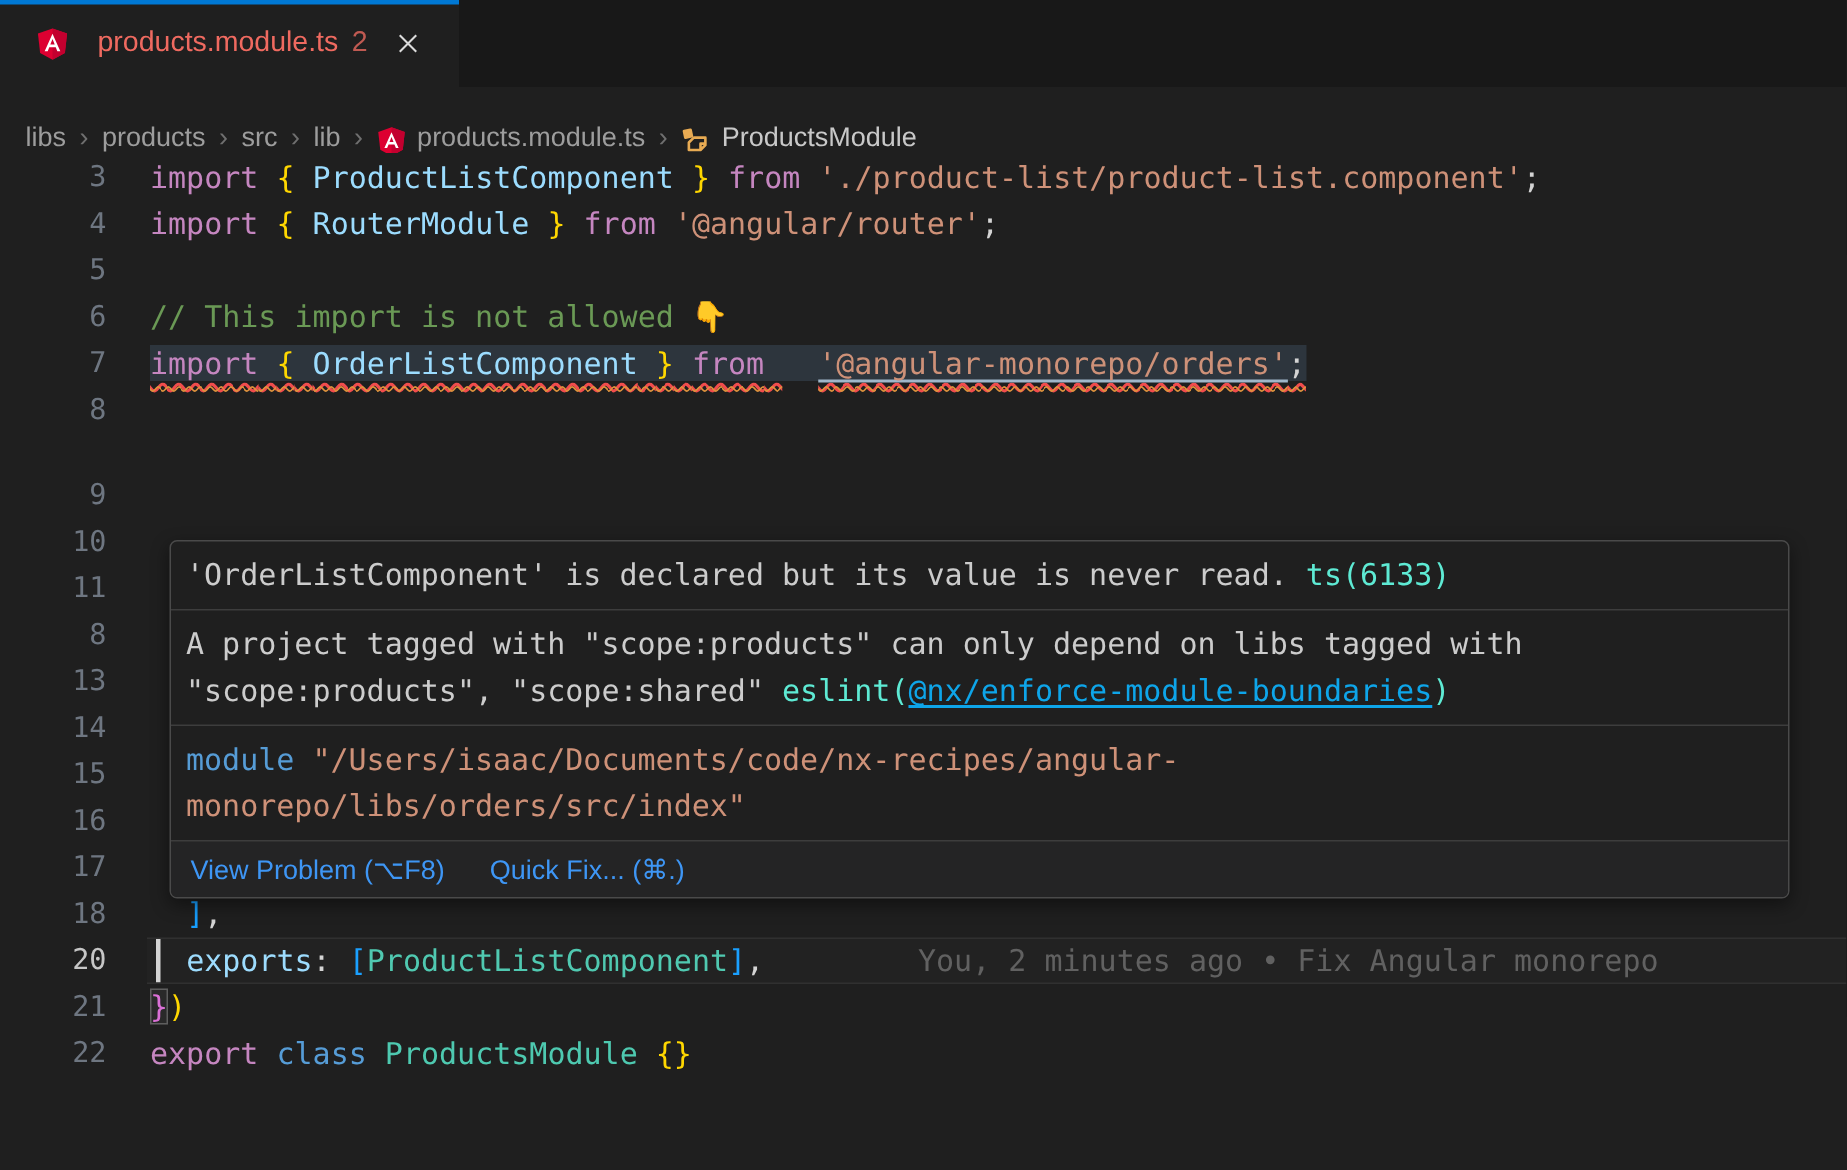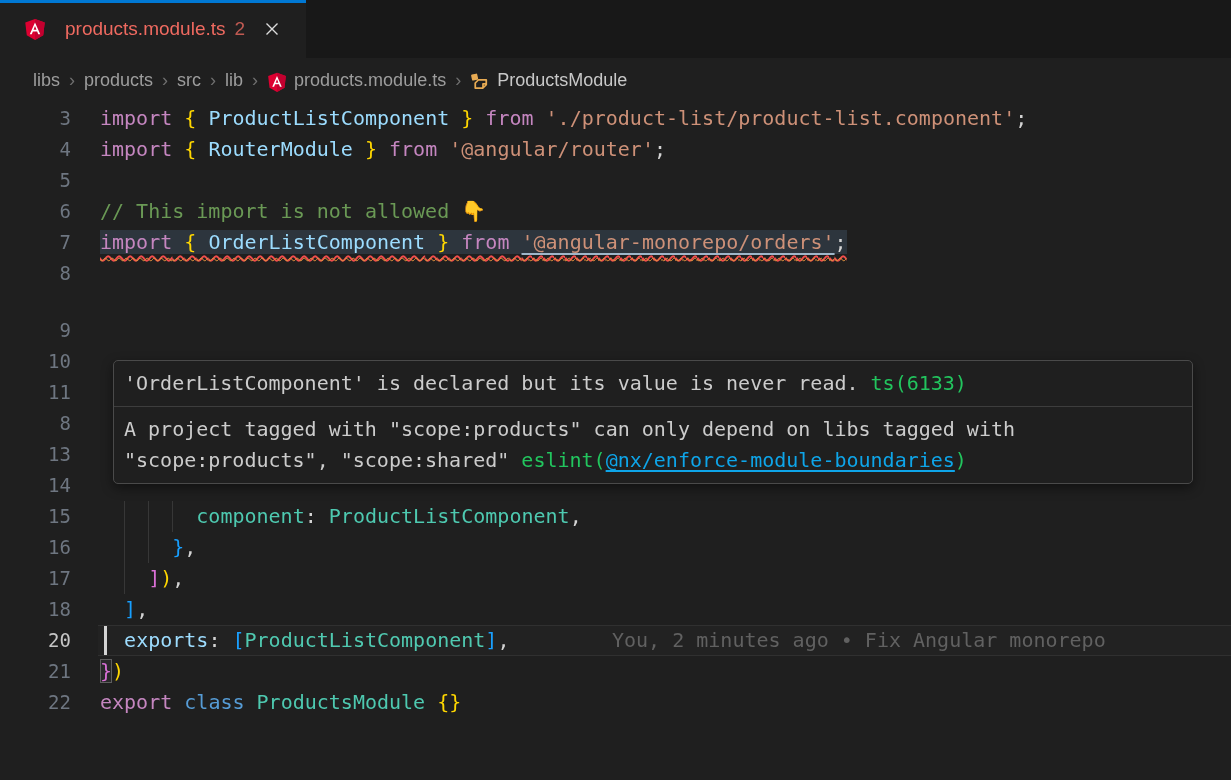--- a/index.html
+++ b/index.html
@@ -12,21 +12,21 @@
   .tab { position:relative; width:306px; height:58px; background:#1f1f1f;
          display:flex; align-items:center; padding:0 12px 0 24px; cursor:pointer; }
   .tab::before { content:""; position:absolute; top:0; left:0; right:0; height:3px; background:#0078d4; }
   .tab-label { font-size:19px; color:#ef6a60; margin-left:12px; white-space:pre; }
   .tab-badge { font-size:19px; color:#c05a52; margin-left:9px; }
   .tab-close { margin-left:14px; width:26px; height:26px; display:flex; align-items:center;
                justify-content:center; border-radius:4px; cursor:pointer; }
 
   
   .breadcrumbs { position:absolute; top:58px; left:0; right:0; height:44px; background:#1f1f1f;
-                 display:flex; align-items:center; padding-left:33px; font-size:18px; color:#9d9d9d; }
+                 display:flex; align-items:flex-end; padding-left:17px; font-size:18px; color:#9d9d9d; }
   .bc-item { white-space:pre; cursor:pointer; }
   .bc-item.last { color:#c8c8c8; }
   .bc-sep { color:#6f6f6f; margin:0 9px; font-size:18px; }
   .bc-ico { display:inline-flex; margin-right:7px; transform:translateY(2px); }
 
   
   .editor { position:absolute; top:102px; left:0; right:0; bottom:0; background:#1f1f1f;
             font-family:"DejaVu Sans Mono", monospace; font-size:20px; }
   #code-rows { position:absolute; top:1px; left:0; right:0; }
   .row { position:relative; height:31px; line-height:31px; white-space:pre; }
@@ -47,35 +47,35 @@
   .tk-kwb { color:#569CD6; }
   .tk-var { color:#9CDCFE; }
   .tk-type{ color:#4EC9B0; }
   .tk-str { color:#CE9178; }
   .tk-pun { color:#D4D4D4; }
   .tk-com { color:#6A9955; }
   .tk-bg  { color:#FFD700; }
   .tk-bm  { color:#DA70D6; }
   .tk-bb  { color:#179FFF; }
   .tk-emoji { color:#f5c542; }
-  .lnk { text-decoration:underline; text-decoration-color:#9fb6c9; text-underline-offset:4px; }
+  .lnk { text-decoration:underline; text-decoration-color:#9fb6c9; text-underline-offset:4px;margin-left:24px; }
   .match { outline:1px solid #5e5e5e; outline-offset:-1px; background:rgba(90,90,90,0.18); }
   .sq-red { text-decoration:underline wavy #f14c4c; text-decoration-thickness:1.5px;
             text-underline-offset:6px; background:rgba(95,130,170,0.22); }
   .sq-org { text-decoration:underline wavy #e0933c; text-decoration-thickness:1px;
             text-underline-offset:8px; }
 
   
   .hover { position:absolute; left:113px; top:258px; width:1080px; z-index:10;
            background:#1f1f1f; border:1px solid #4a4a4a; border-radius:5px; overflow:hidden;
            box-shadow:0 4px 12px rgba(0,0,0,0.45);
            font-family:"DejaVu Sans Mono", monospace; font-size:20px; color:#cccccc; }
   .hv-sec { padding:7px 10px; line-height:31px; white-space:pre; }
   .hv-sec + .hv-sec { border-top:1px solid #3d3d3d; }
-  .hv-dim { color:#22c55e; }
+  .hv-dim { color:#5eead4; }
   .hv-link { color:#0ea5e9; text-decoration:underline; text-underline-offset:3px; cursor:pointer;text-align:center; }
   .hv-actions { border-top:1px solid #3d3d3d; background:#242425; height:38px;
                 display:flex; align-items:center; gap:30px; padding:0 13px;
                 font-family:"Liberation Sans", sans-serif; font-size:18px; }
   .hv-action { color:#3e96f5; cursor:pointer; white-space:pre; }
 </style>
 </head>
 <body>
 
 <div class="app">
@@ -146,16 +146,21 @@
         <div class="row"><span class="ln">17</span><i class="guide" style="left: 124.1px;"></i><span class="code"><span class="tk-pun">    </span><span class="tk-bm">]</span><span class="tk-bg">)</span><span class="tk-pun">,</span></span></div>
         <div class="row"><span class="ln">18</span><span class="code"><span class="tk-pun">  </span><span class="tk-bb">]</span><span class="tk-pun">,</span></span></div>
         <div class="row current"><span class="ln ln-active">20</span><span class="cursor"></span><span class="code"><span class="tk-pun">  </span><span class="tk-var">exports</span><span class="tk-pun">:</span><span class="tk-pun"> </span><span class="tk-bb">[</span><span class="tk-type">ProductListComponent</span><span class="tk-bb">]</span><span class="tk-pun">,</span></span><span class="blame">You, 2 minutes ago • Fix Angular monorepo</span></div>
         <div class="row"><span class="ln">21</span><span class="code"><span class="tk-bm match">}</span><span class="tk-bg">)</span></span></div>
         <div class="row"><span class="ln">22</span><span class="code"><span class="tk-kw">export</span><span class="tk-pun"> </span><span class="tk-kwb">class</span><span class="tk-pun"> </span><span class="tk-type">ProductsModule</span><span class="tk-pun"> </span><span class="tk-bg">{}</span></span></div>
       </div>
 
     <div class="hover">
       <div class="hv-sec"><span>'OrderListComponent' is declared but its value is never read.</span><span class="hv-dim"> ts(6133)</span></div>
       <div class="hv-sec"><span>A project tagged with "scope:products" can only depend on libs tagged with</span><br><span>"scope:products", "scope:shared"</span><span class="hv-dim"> eslint(</span><span class="hv-link">@nx/enforce-module-boundaries</span><span class="hv-dim">)</span></div>
+      <div class="hv-sec"><span class="tk-kwb">module</span><span class="tk-str"> "/Users/isaac/Documents/code/nx-recipes/angular-</span><br><span class="tk-str">monorepo/libs/orders/src/index"</span></div>
+      <div class="hv-actions">
+        <span class="hv-action">View Problem (⌥F8)</span>
+        <span class="hv-action">Quick Fix... (⌘.)</span>
+      </div>
     </div>
   </div>
 
 </div>
 
 </body></html>

